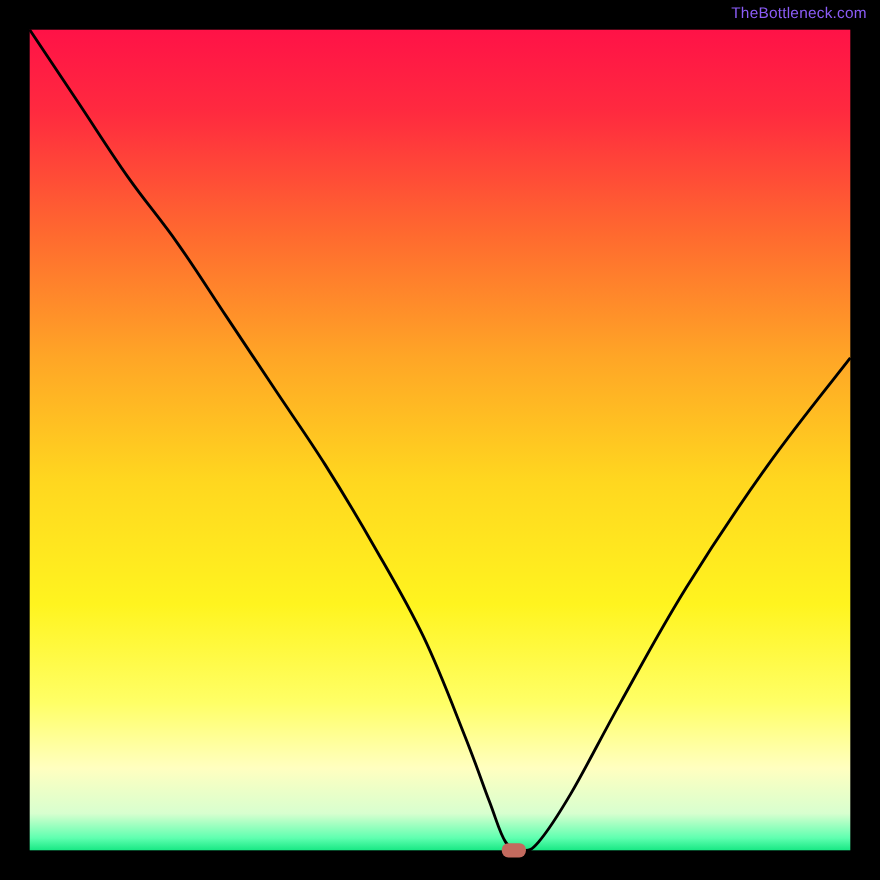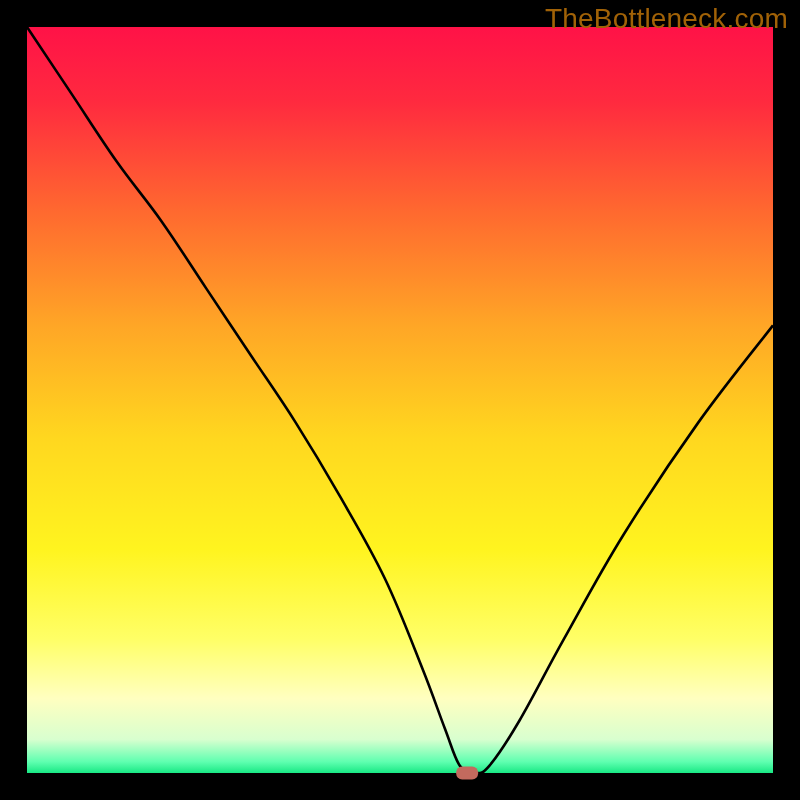--- a/index.html
+++ b/index.html
@@ -13,23 +13,23 @@
   .chart-container {
     position: relative;
     width: 800px;
     height: 800px;
   }
   .watermark {
     position: absolute;
     top: 3px;
     right: 12px;
     font-family: Arial, Helvetica, sans-serif;
-    font-size: 28px;
+    font-size: 14px;
     font-weight: 500;
-    color: #a16207;
+    color: #8b5cf6;
     letter-spacing: 0.2px;
     z-index: 10;
   }
   svg {
     display: block;
   }
 </style>
 </head>
 <body>
 

